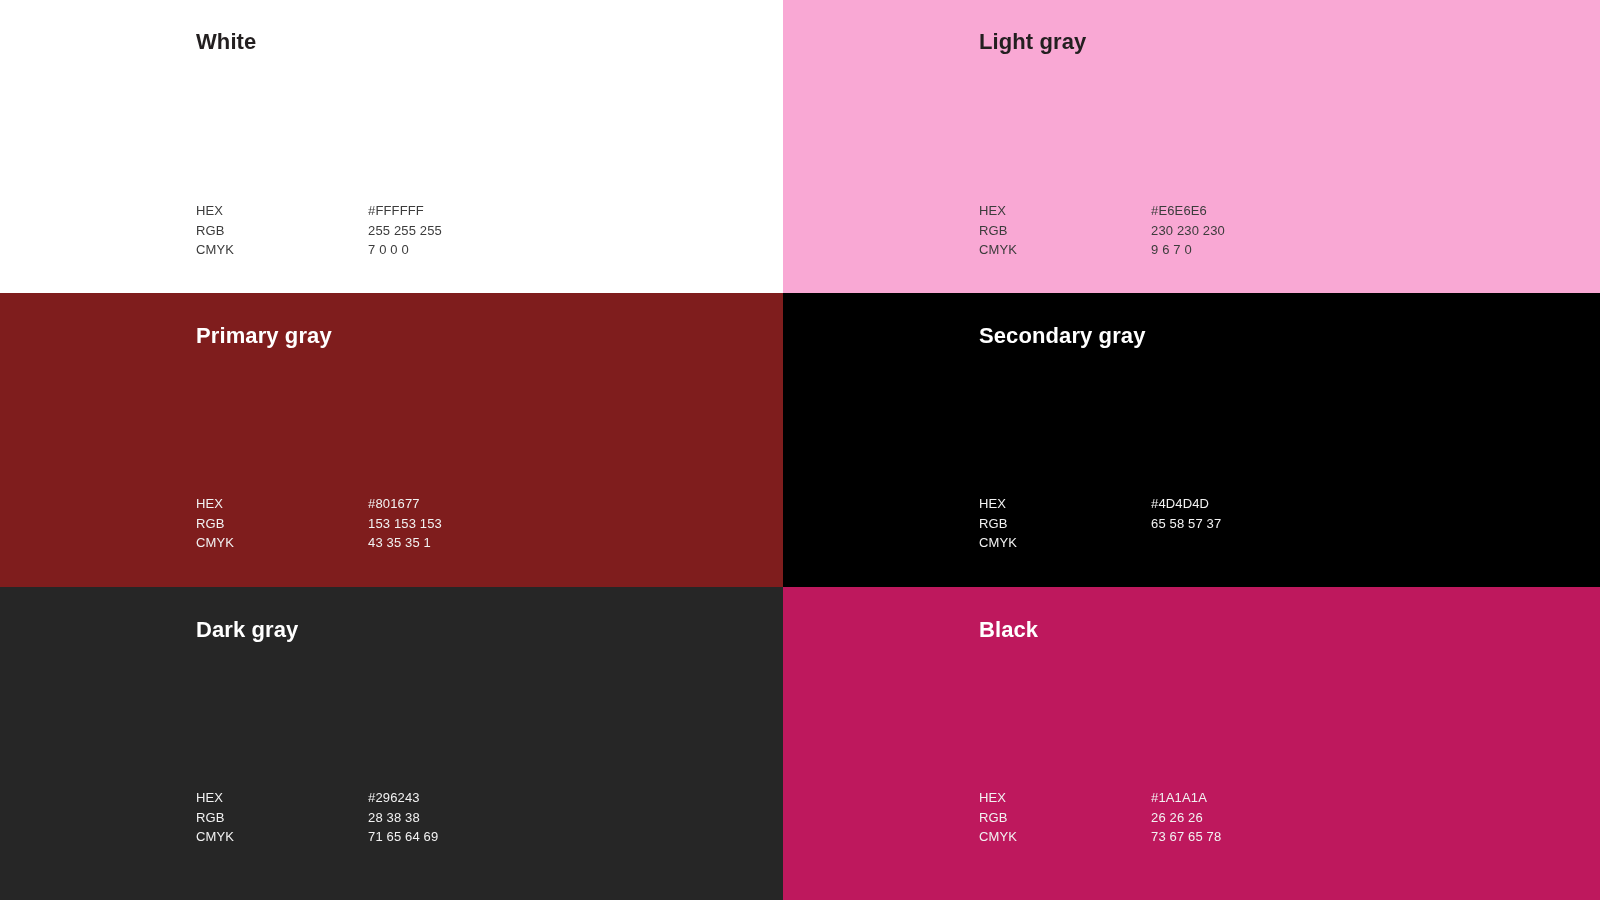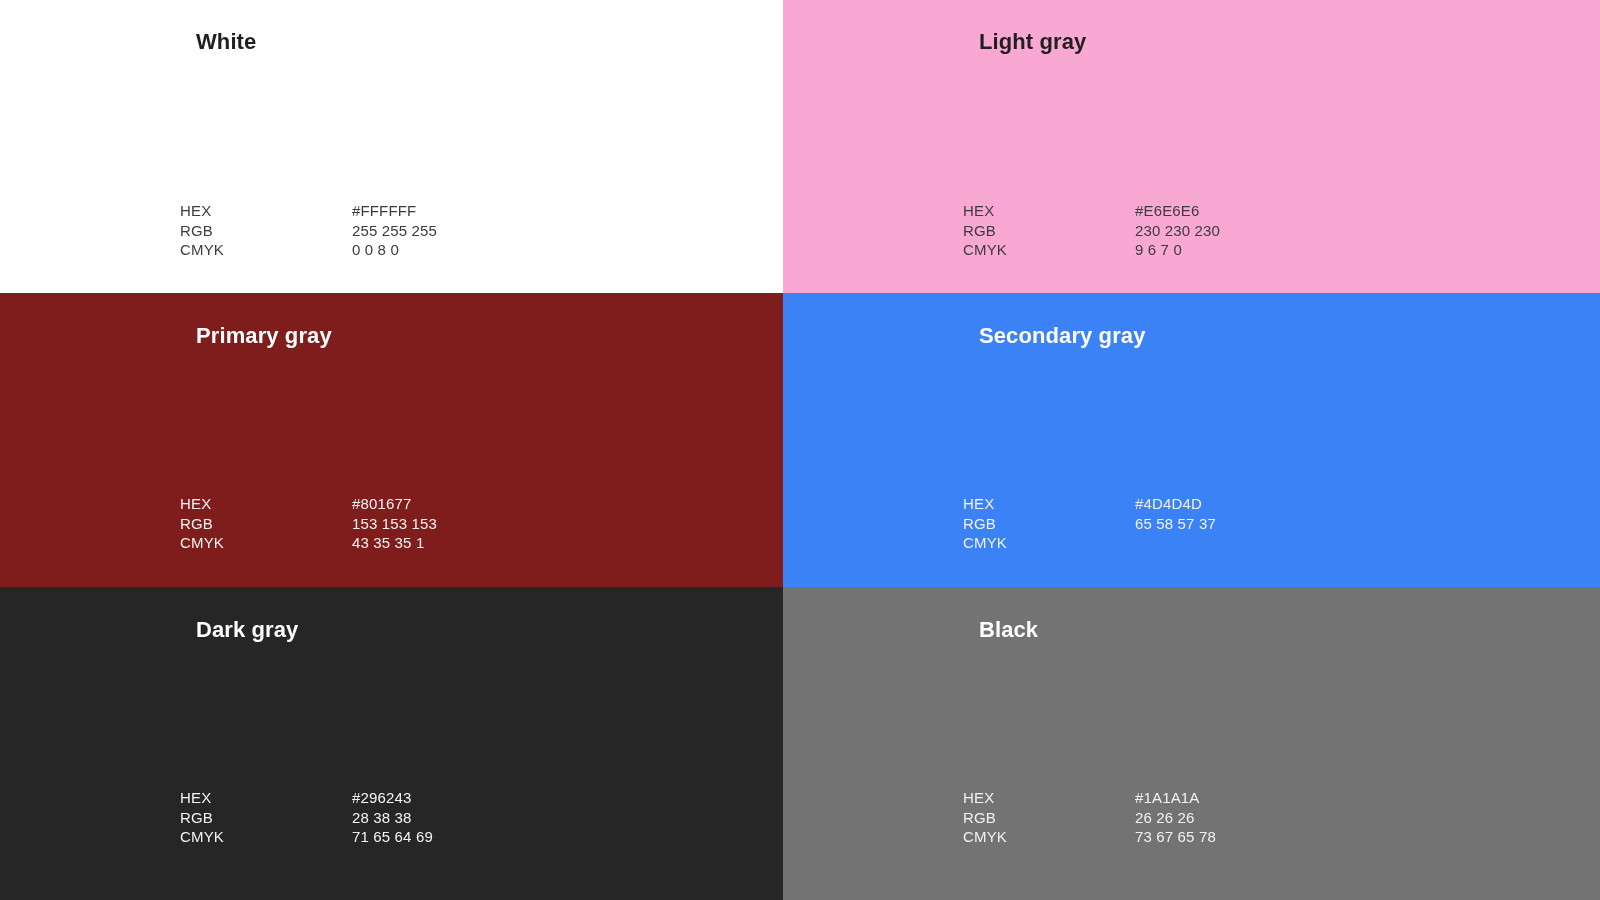--- a/index.html
+++ b/index.html
@@ -34,25 +34,25 @@
     letter-spacing: 0.1px;
     white-space: nowrap;
   }
 
   .swatch-row-1 .swatch-title { top: 29px; }
   .swatch-row-2 .swatch-title { top: 30px; }
   .swatch-row-3 .swatch-title { top: 30px; text-align: center; }
 
   .spec-table {
     position: absolute;
-    left: 180px;
+    left: 196px;
     display: grid;
     grid-template-columns: 172px auto;
     row-gap: 8.5px;
-    font-size: 15px;
+    font-size: 13px;
     letter-spacing: 0.15px;
     white-space: nowrap;
   }
 
   .swatch-row-1 .spec-table { top: 205px; }
   .swatch-row-2 .spec-table { top: 205px; }
   .swatch-row-3 .spec-table { top: 205px; }
 
   .spec-key { line-height: 11px; }
   .spec-val { line-height: 11px; }
@@ -63,46 +63,46 @@
   .theme-white .spec-val { color: #3c3c3c; }
 
   .theme-lightgray           { background: #f9a8d4; color: #231f20; }
   .theme-lightgray .spec-key,
   .theme-lightgray .spec-val { color: #3c3c3c; }
 
   .theme-primarygray           { background: #7f1d1d; color: #ffffff; }
   .theme-primarygray .spec-key,
   .theme-primarygray .spec-val { color: #f2f2f2; }
 
-  .theme-secondarygray           { background: #3b82f6; color: #ffffff; }
+  .theme-secondarygray           { background: #000000; color: #ffffff; }
   .theme-secondarygray .spec-key,
   .theme-secondarygray .spec-val { color: #f2f2f2; }
 
   .theme-darkgray           { background: #262626; color: #ffffff; }
   .theme-darkgray .spec-key,
   .theme-darkgray .spec-val { color: #f2f2f2; }
 
-  .theme-black           { background: #737373; color: #ffffff; }
+  .theme-black           { background: #be185d; color: #ffffff; }
   .theme-black .spec-key,
   .theme-black .spec-val { color: #f2f2f2; }
 </style>
 </head>
 <body>
 
 <div id="palette-grid">
 
   <section class="swatch swatch-row-1 theme-white">
     <h2 class="swatch-title">White</h2>
     <div class="spec-table">
       <span class="spec-key">HEX</span>
       <span class="spec-val">#FFFFFF</span>
       <span class="spec-key">RGB</span>
       <span class="spec-val">255 255 255</span>
       <span class="spec-key">CMYK</span>
-      <span class="spec-val">0 0 8 0</span>
+      <span class="spec-val">7 0 0 0</span>
     </div>
   </section>
 
   <section class="swatch swatch-row-1 theme-lightgray">
     <h2 class="swatch-title">Light gray</h2>
     <div class="spec-table">
       <span class="spec-key">HEX</span>
       <span class="spec-val">#E6E6E6</span>
       <span class="spec-key">RGB</span>
       <span class="spec-val">230 230 230</span>

